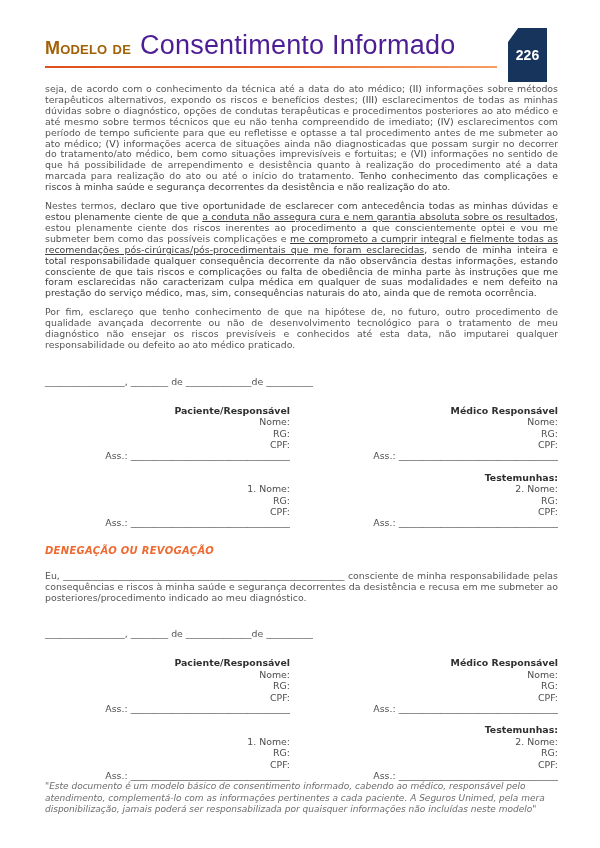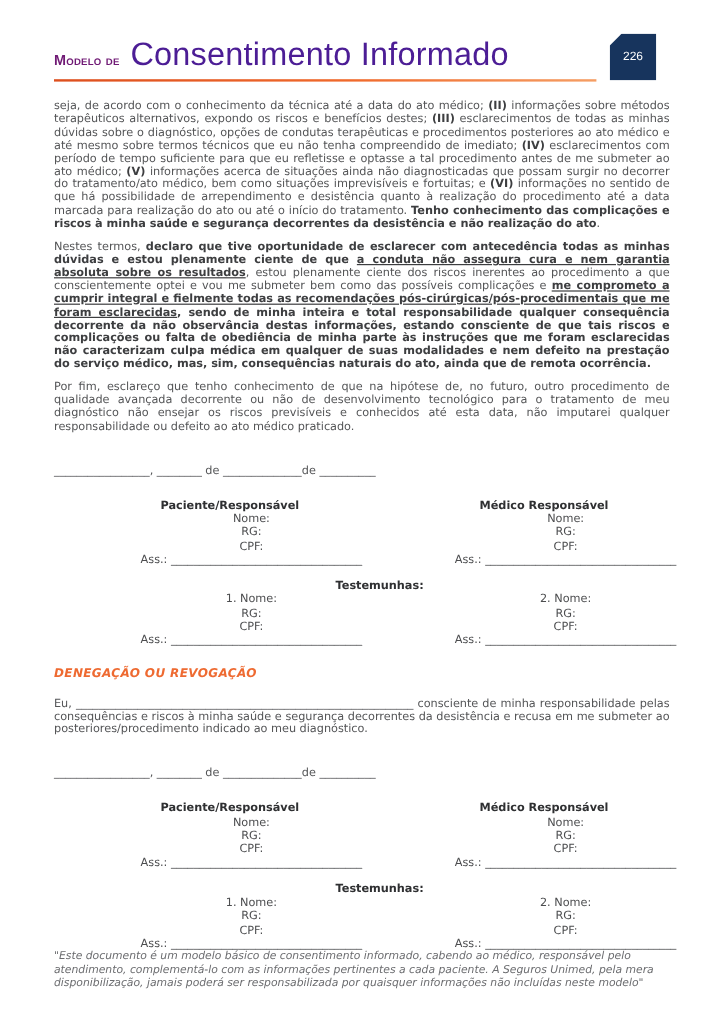--- a/index.html
+++ b/index.html
@@ -10,73 +10,72 @@
     overflow:hidden;
     font-family:"DejaVu Sans", sans-serif;
   }
   
   .hdr{position:absolute;top:30px;left:45px;width:450px;
        display:flex;align-items:baseline;white-space:nowrap;}
   .kicker{
     font-family:"Liberation Sans", sans-serif;
     font-variant:small-caps;
     font-weight:bold;
-    font-size:12px;
+    font-size:18px;
     letter-spacing:.2px;
-    color:#701a75;
+    color:#a16207;
   }
   .title{
     font-family:"Liberation Sans", sans-serif;
     font-weight:300;
     font-size:27px;
     letter-spacing:.2px;
     color:#4c1d95;
     margin-left:9px;
   }
   .page-badge{
     position:absolute;top:28px;right:53px;
-    width:39px;height:39px;
+    width:39px;height:54px;
     background:#17345d;
     clip-path:polygon(26% 0,100% 0,100% 100%,0 100%,0 26%);
     display:flex;align-items:center;justify-content:center;
     color:#ffffff;
     font-family:"Liberation Sans", sans-serif;
-    font-weight:normal;font-size:10px;
+    font-weight:bold;font-size:14px;
   }
   .rule{
     position:absolute;top:66px;left:45px;
     width:452px;height:2px;
     background:linear-gradient(to right,#dd4f1e,#f06a2c 55%,#f59e64);
   }
   
   .doc-body{
     position:absolute;top:84px;left:45px;width:513px;
     font-size:9.4px;line-height:10.9px;
     color:#545557;
     text-align:justify;
   }
   .doc-body p{margin:0 0 8px 0;}
-  .b{font-weight:bold;color:#3d3e40;}
+  .b{font-weight:normal;color:#3d3e40;}
   .u{text-decoration:underline;}
   .dateline{
     margin:26px 0 0 0;
     text-align:left;
     color:#545557;
     white-space:nowrap;
   }
   
   .sig-grid{
     display:grid;
     grid-template-columns:245px 1fr;
     column-gap:29px;
     margin-top:17px;
     font-size:9.4px;line-height:11.4px;
     color:#4c4d4f;
-    text-align:center;
-    margin-left:24px;
+    text-align:right;
   }
   .sig-title{font-weight:bold;color:#2f3032;}
   .sig-row{white-space:nowrap;overflow:hidden;padding-left:36px;}
   .wit-title{grid-column:1 / span 2;font-weight:bold;color:#2f3032;margin-top:10px;}
   
   .deneg-heading{
     margin:17px 0 14px 0;
     text-align:left;
     color:#ee6a31;
     font-weight:bold;

